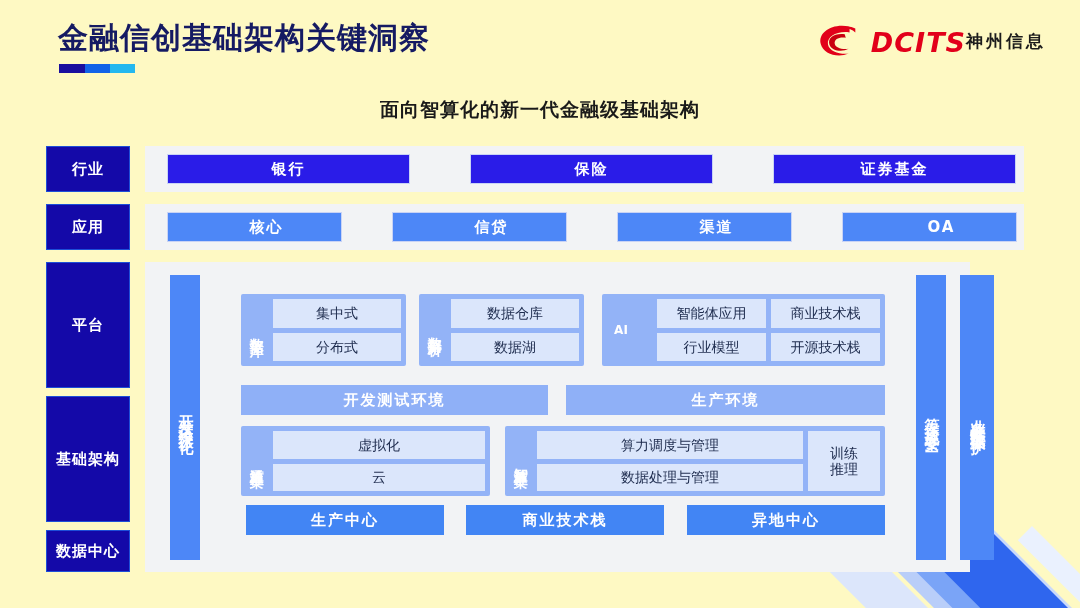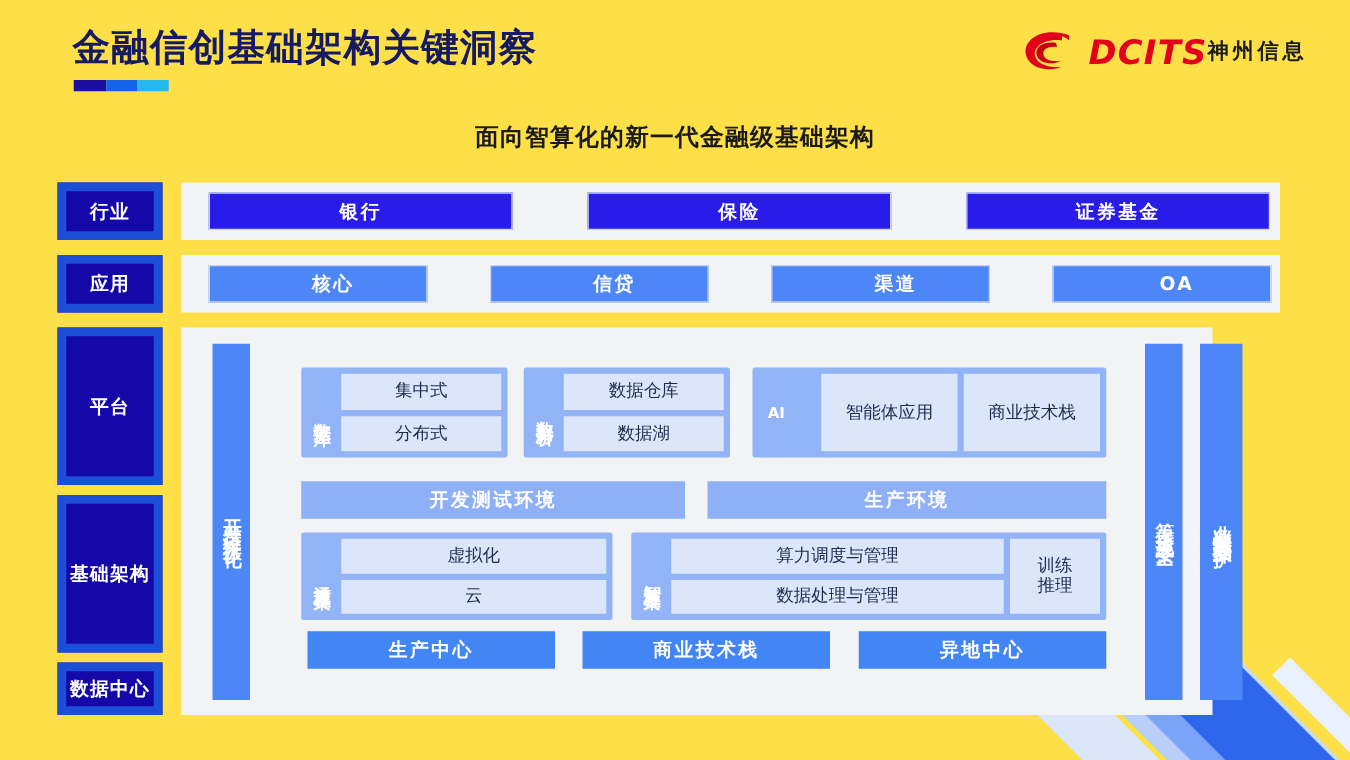--- a/index.html
+++ b/index.html
@@ -2,21 +2,21 @@
 <html lang="zh"><head>
 <meta charset="utf-8">
 <style>
   * { box-sizing: border-box; margin: 0; padding: 0; }
   html, body {
     width: 1080px; height: 608px;
     background: #ffffff;
     font-family: "Liberation Sans", "DejaVu Sans", sans-serif;
     overflow: hidden;
   }
-  #stage { position: relative; width: 1080px; height: 608px; background: #fde047; overflow: hidden; }
+  #stage { position: relative; width: 1080px; height: 608px; background: #fef9c3; overflow: hidden; }
 
   
   .deco { position: absolute; bottom: 0; right: 0; width: 330px; height: 250px; overflow: hidden; pointer-events: none; }
   .deco i { position: absolute; display: block; transform: rotate(45deg); transform-origin: top left; }
   .s1 { background: #dce6fb; width: 400px; height: 44px; left: 46px;  top: 118px; }
   .s2 { background: #b9cef9; width: 400px; height: 34px; left: 104px; top: 122px; }
   .s3 { background: #e9f0fd; width: 400px; height: 26px; left: 152px; top: 118px; }
   .s4 { background: #7aa4f7; width: 400px; height: 52px; left: 160px; top: 134px; }
   .s5 { background: #c9d9fb; width: 400px; height: 30px; left: 214px; top: 142px; }
   .s6 { background: #2f66ee; width: 400px; height: 62px; left: 228px; top: 160px; }
@@ -50,21 +50,21 @@
 
   
   .chip {
     display: flex; align-items: center; justify-content: center;
     color: #fff; font-weight: 700; text-align: center;
     font-family: "DejaVu Sans", "Liberation Sans", sans-serif;
   }
 
   
   .cat { position: absolute; left: 46px; width: 84px; background: #1409a8; color:#fff;
-         border: 7px solid #1d4ed8; font-size: 15px; font-weight: 700;
+         border: 1px solid #1d4ed8; font-size: 15px; font-weight: 700;
          display:flex; align-items:center; justify-content:center; letter-spacing: 1px; }
 
   
   .panel { position: absolute; background: #f2f3f5; }
 
   .row-chip { position: absolute; height: 30px; border: 1px solid #c9d3f5; font-size: 15px; letter-spacing: 2px; }
   .row1-chip { background: #2a1ce8; }
   .row2-chip { background: #4d87f7; padding-left: 24px; }
 
   
@@ -179,20 +179,24 @@
     </div>
   </div>
 
   <div class="group" style="left:602px;top:294px;width:283px;height:72px;">
     <div class="glabel" style="writing-mode:horizontal-tb;width:28px;font-size:12px;letter-spacing:0;">AI</div>
     <div class="gcells">
       <div class="grow">
         <div class="cell">智能体应用</div>
         <div class="cell">商业技术栈</div>
       </div>
+      <div class="grow">
+        <div class="cell">行业模型</div>
+        <div class="cell">开源技术栈</div>
+      </div>
     </div>
   </div>
 
   <div class="wide-bar" style="left:241px;top:385px;width:307px;height:30px;">开发测试环境</div>
   <div class="wide-bar" style="left:566px;top:385px;width:319px;height:30px;">生产环境</div>
 
   <div class="group" style="left:241px;top:426px;width:249px;height:70px;">
     <div class="glabel">通算框架</div>
     <div class="gcells">
       <div class="cell">虚拟化</div>

